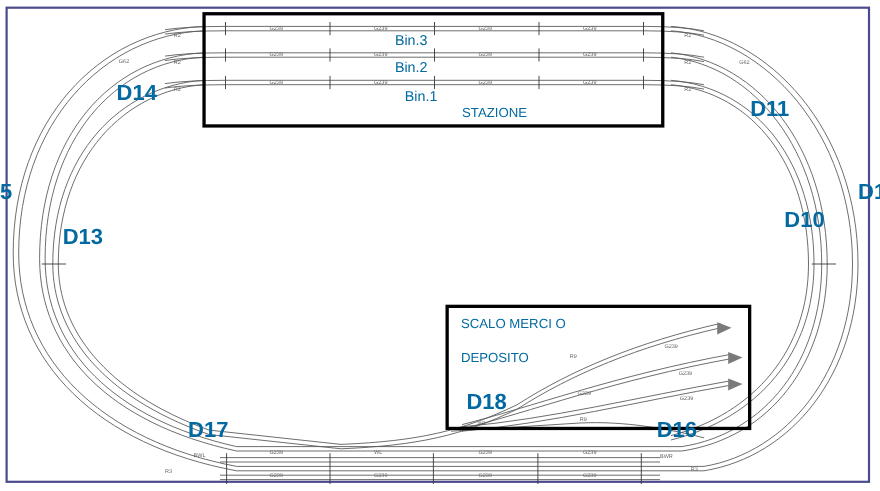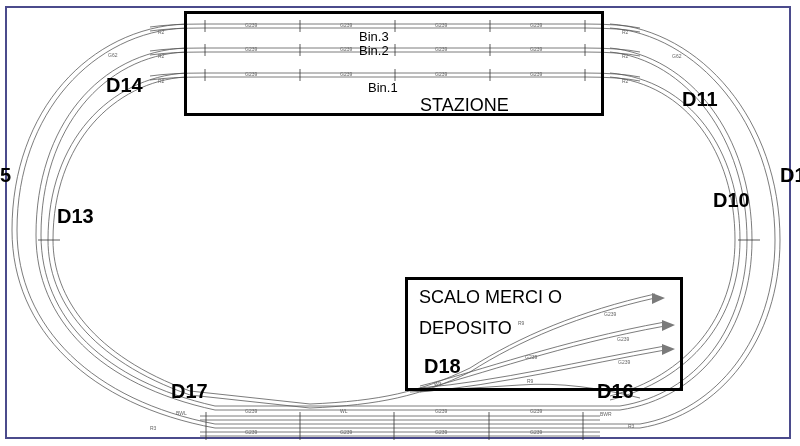--- a/index.html
+++ b/index.html
@@ -1,22 +1,22 @@
 <!DOCTYPE html>
 <html><head>
 <meta charset="utf-8">
 <style>
   html, body { margin: 0; padding: 0; background: #ffffff; }
   body { width: 800px; height: 446px; overflow: hidden; position: relative; font-family: "Liberation Sans", sans-serif; }
   #stage { position: absolute; left: 0; top: 0; width: 800px; height: 446px; }
   .frame { position: absolute; left: 5px; top: 6px; width: 786px; height: 433px; border: 2px solid #4b4b8c; box-sizing: border-box; background: #fff; }
   svg { position: absolute; left: 0; top: 0; }
-  .lbl { position: absolute; color: #000000; font-family: "Liberation Sans", sans-serif; white-space: nowrap; line-height: 1; }
+  .lbl { position: absolute; color: #0369a1; font-family: "Liberation Sans", sans-serif; white-space: nowrap; line-height: 1; }
   .lbl.big { font-size: 20px; font-weight: 700; }
-  .lbl.mid { font-size: 18px; font-weight: 400; }
+  .lbl.mid { font-size: 12px; font-weight: 400; }
   .lbl.bin { font-size: 13px; font-weight: 400; }
   .tiny { font-family: "Liberation Sans", sans-serif; font-size: 5px; fill: #666; }
   .box { position: absolute; border: 3px solid #000; box-sizing: border-box; background: transparent; }
 </style>
 </head>
 <body>
 
 <div id="stage">
   <div class="frame"></div>
 
@@ -130,21 +130,21 @@
       <text x="525" y="359">G239</text>
         <text x="617" y="341">G239</text>
       <text x="527" y="383">R9</text>
         <text x="618" y="364">G239</text>
       <text x="434" y="386">W3</text>
     </g>
   </svg>
 
   <div class="box" style="left:184px; top:11px; width:420px; height:105px;"></div>
   <span class="lbl bin" style="left:359px; top:30px;">Bin.3</span>
-  <span class="lbl bin" style="left:359px; top:44px;text-align:right;">Bin.2</span>
+  <span class="lbl bin" style="left:359px; top:54px;text-align:right;">Bin.2</span>
   <span class="lbl bin" style="left:368px; top:81px;">Bin.1</span>
   <span class="lbl mid" style="left:420px; top:96px;">STAZIONE</span>
 
   <div class="box" style="left:405px; top:277px; width:278px; height:114px;"></div>
   <span class="lbl mid" style="left:419px; top:288px;">SCALO MERCI O</span>
   <span class="lbl mid" style="left:419px; top:319px;">DEPOSITO</span>
 
   <span class="lbl big" style="left:106px; top:75px;">D14</span>
   <span class="lbl big" style="left:682px; top:89px;">D11</span>
   <span class="lbl big" style="left:57px; top:206px;">D13</span>

